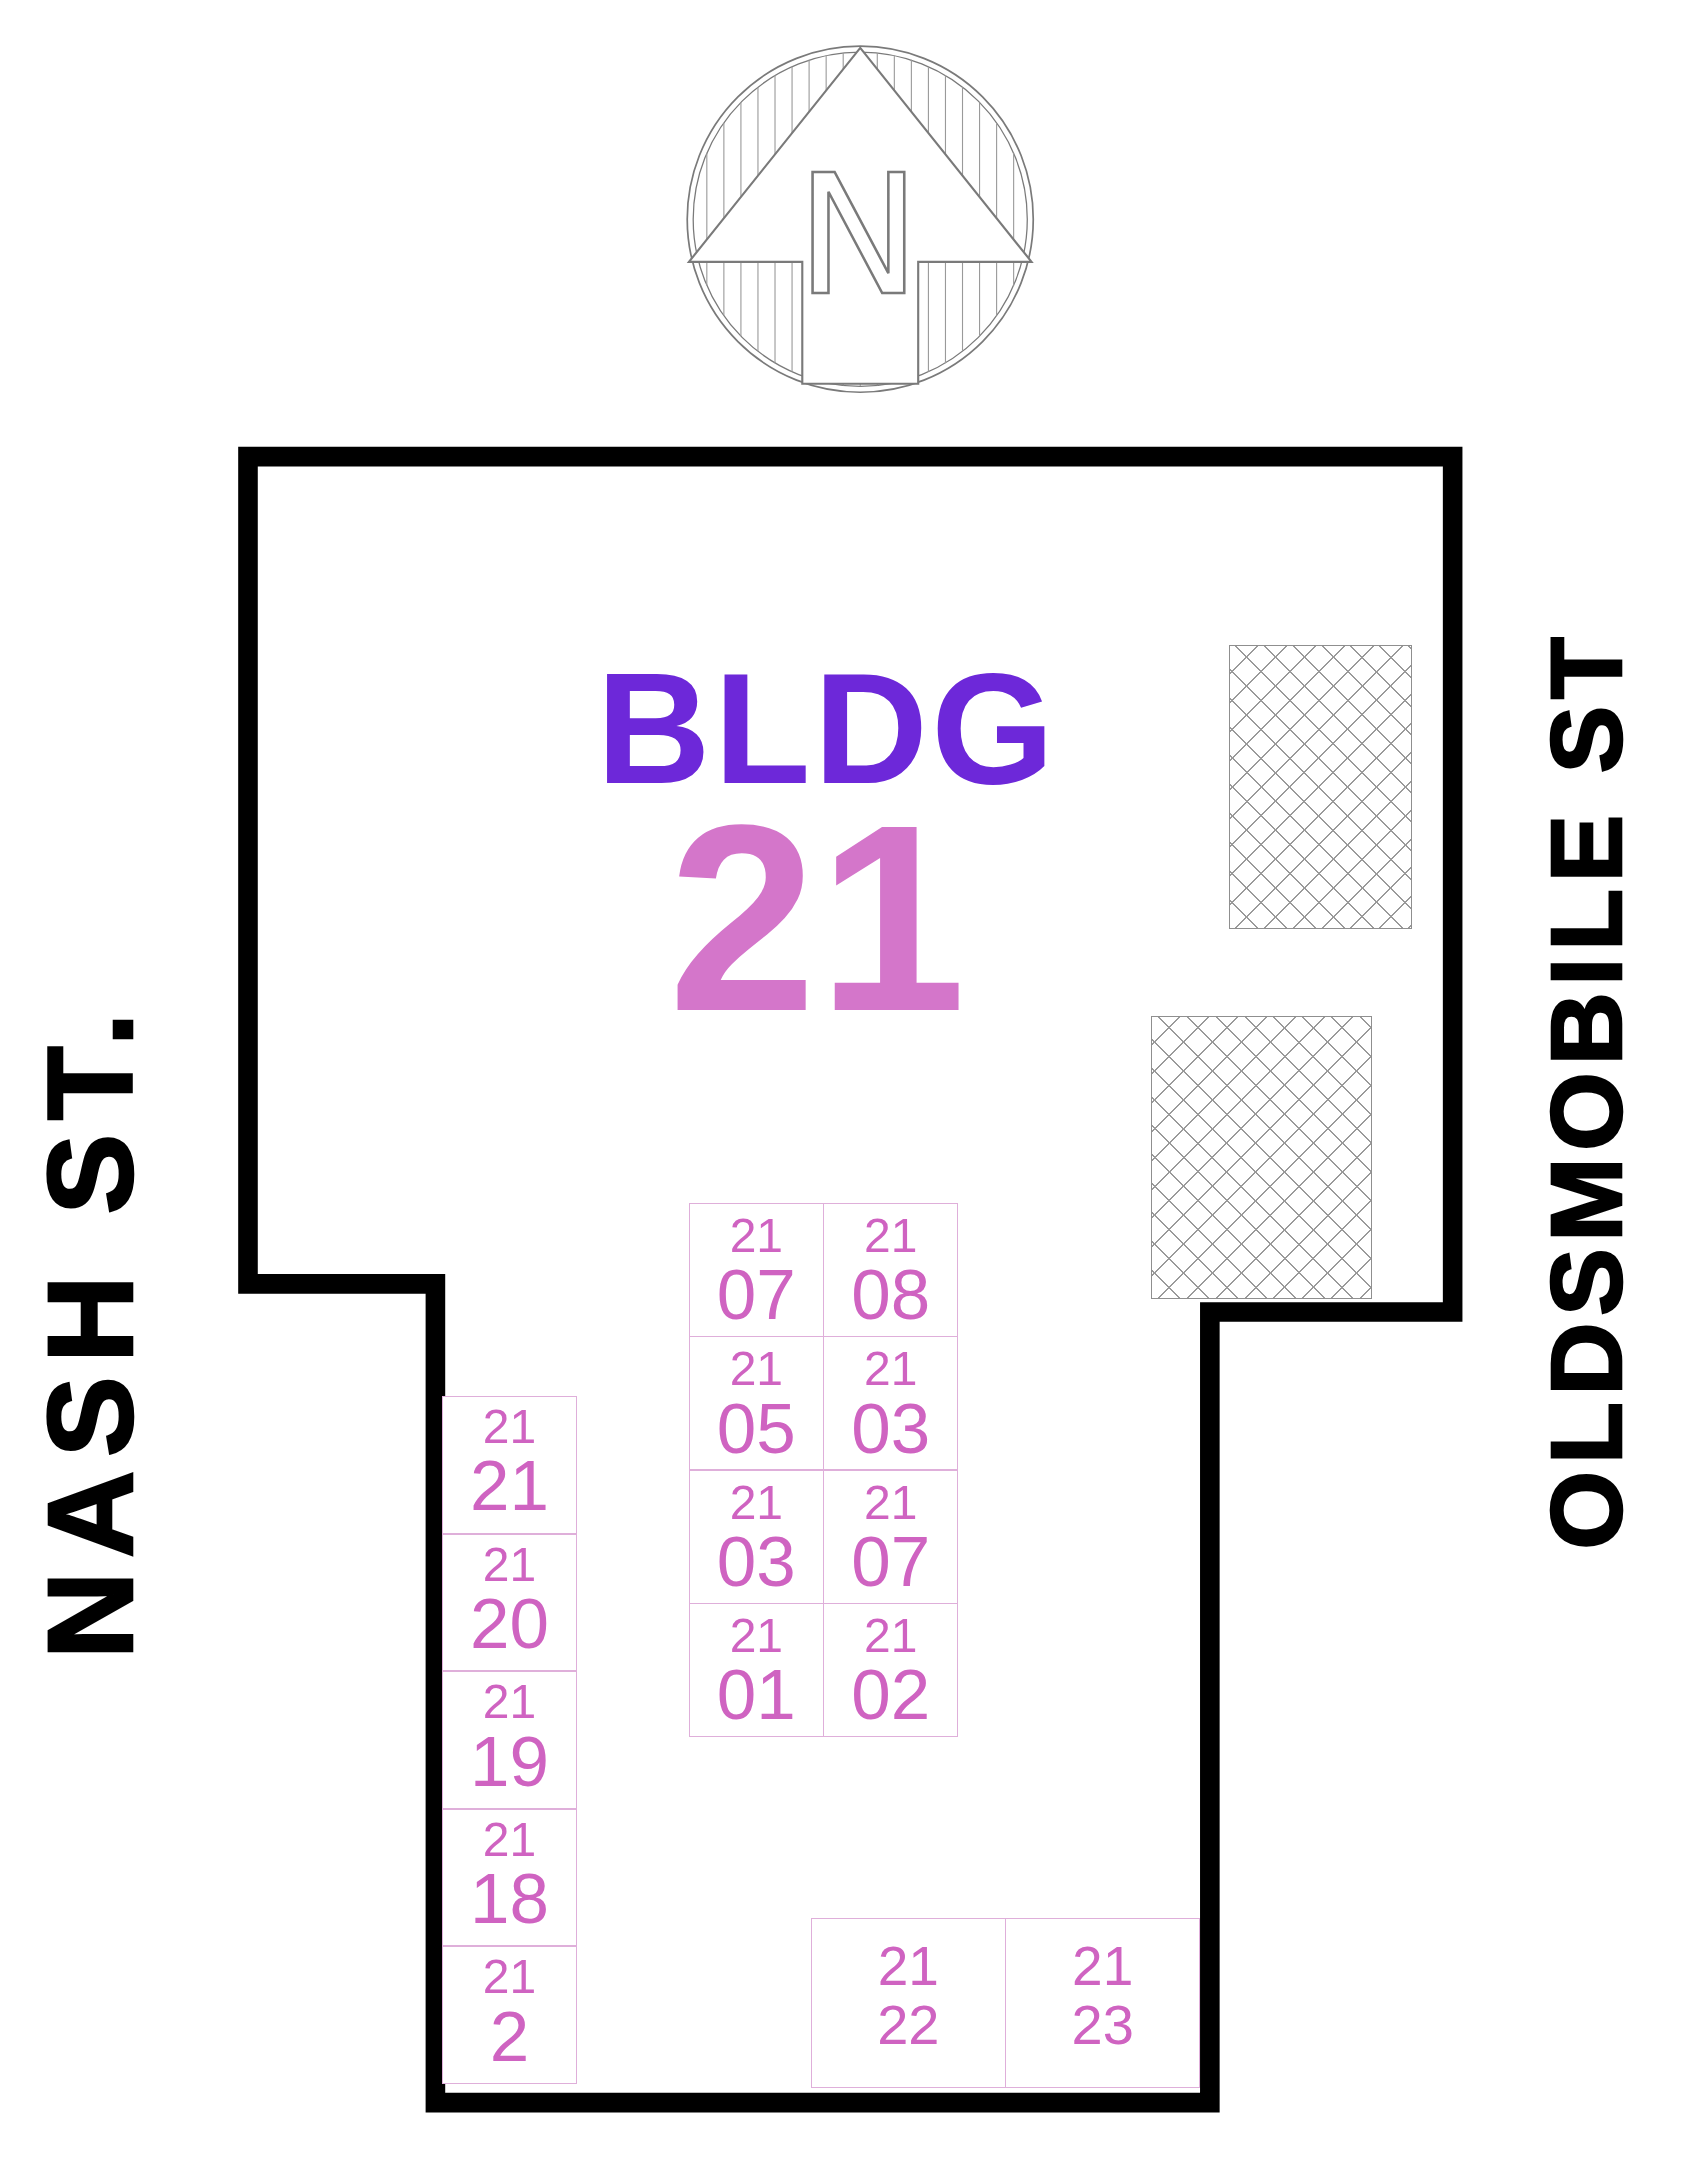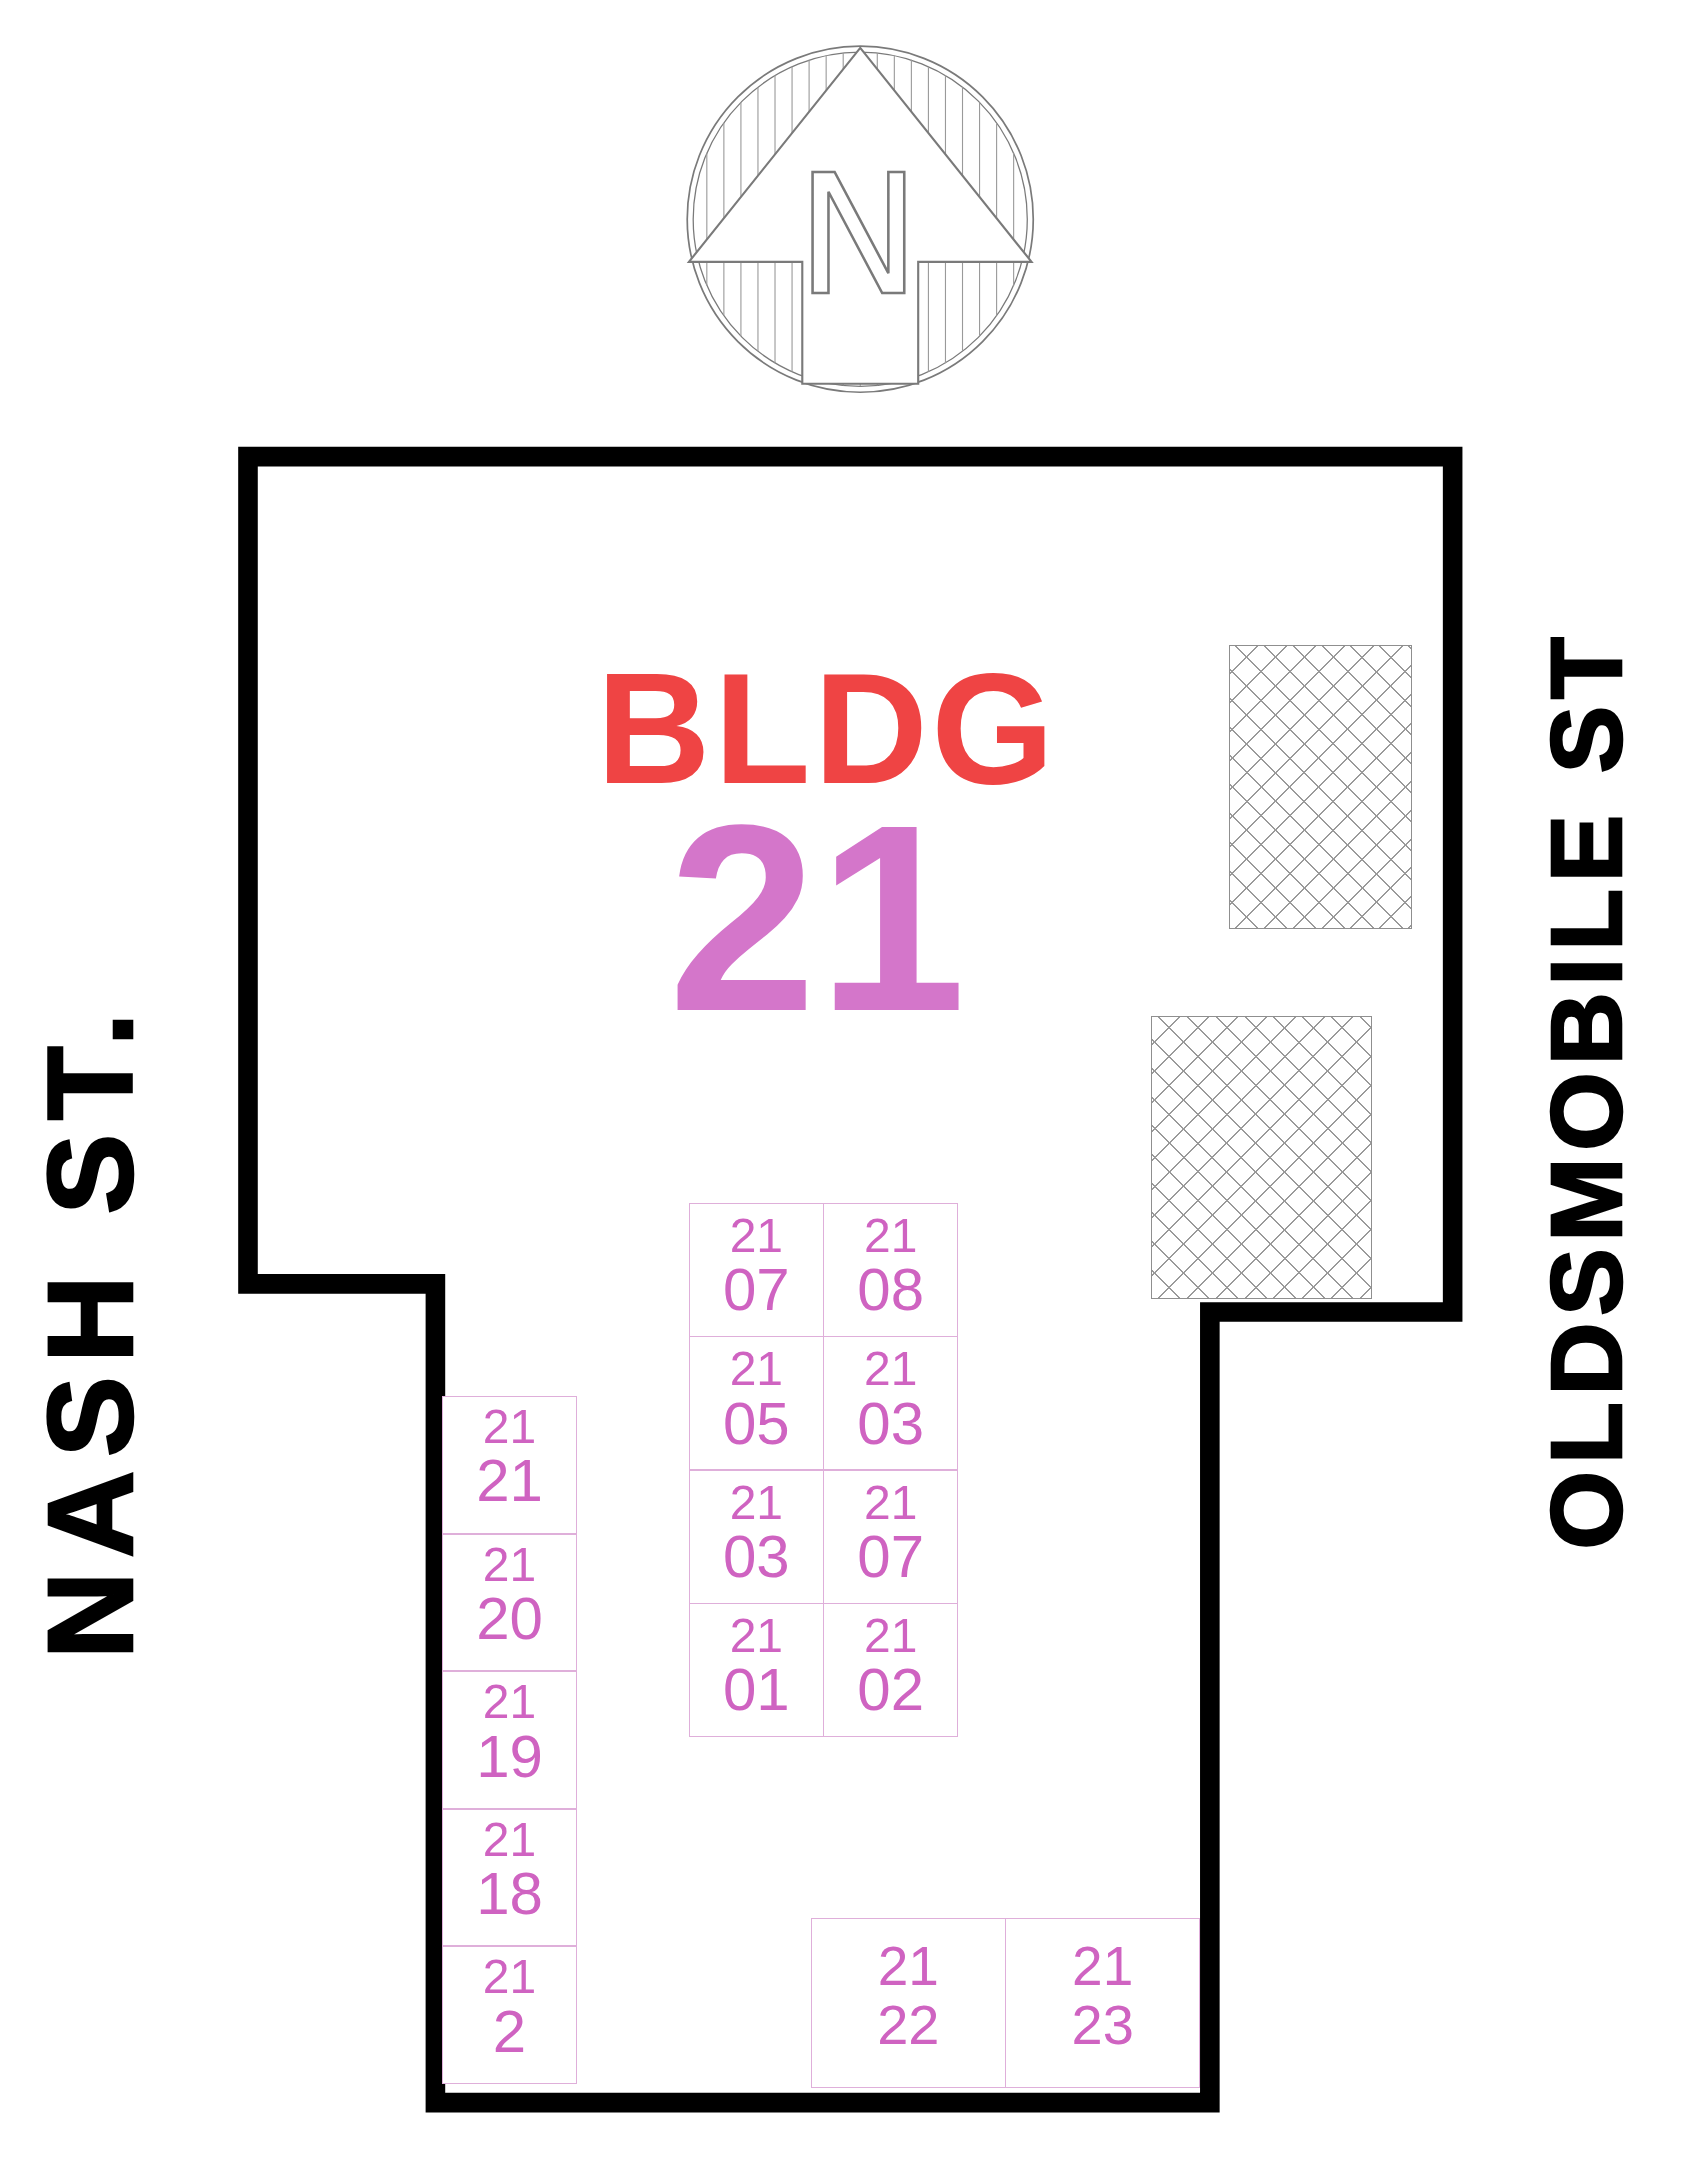--- a/index.html
+++ b/index.html
@@ -22,21 +22,21 @@
     text-align:center;
     -webkit-text-stroke:2.6px #000;
   }
   #nash-street{left:90px;top:1329px;font-size:121px;letter-spacing:13.6px;}
   #oldsmobile-street{left:1586px;top:1090px;font-size:101px;letter-spacing:6.8px;}
 
   
   .bldg-word{
     position:absolute;left:562px;top:649px;width:530px;
     font-size:158px;font-weight:bold;line-height:1;
-    text-align:center;color:#ef4444;letter-spacing:3.4px;
+    text-align:center;color:#6d28d9;letter-spacing:3.4px;
   }
   .bldg-num{
     position:absolute;left:554px;top:792px;width:528px;
     font-size:266px;font-weight:bold;line-height:0.95;
     text-align:center;color:#d476ca;letter-spacing:1.7px;
   }
 
   
   .hatch-pad{
     position:absolute;
@@ -64,21 +64,21 @@
   #bottom-row-grid{left:811px;top:1918px;width:387px;height:168px;
     grid-template-columns:1fr 1fr;grid-template-rows:1fr;}
 
   .cell{
     background:#ffffff;
     display:flex;flex-direction:column;
     align-items:center;justify-content:flex-start;
     color:#cf63c1;
   }
   .cell .b{font-size:48px;line-height:1.05;padding-top:6.8px;}
-  .cell .u{font-size:60px;line-height:0.95;}
+  .cell .u{font-size:71px;line-height:0.95;}
   #left-column-grid .cell .b{padding-top:5.1px;}
   #bottom-row-grid .cell .b{font-size:55px;padding-top:19px;}
   #bottom-row-grid .cell .u{font-size:56px;line-height:1.05;}
 
   svg{display:block;}
 </style>
 </head>
 <body>
 
 <div id="canvas">

